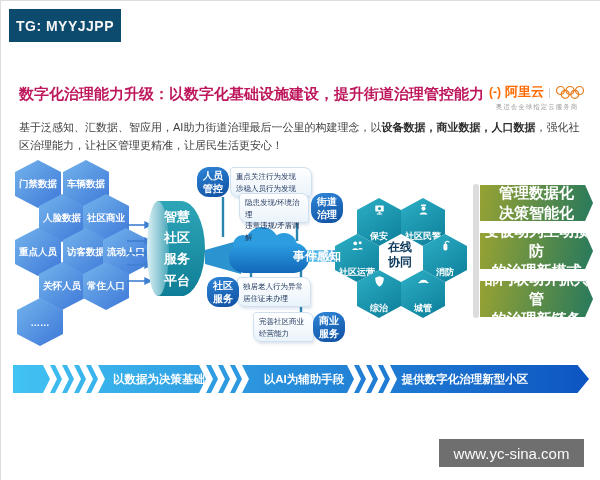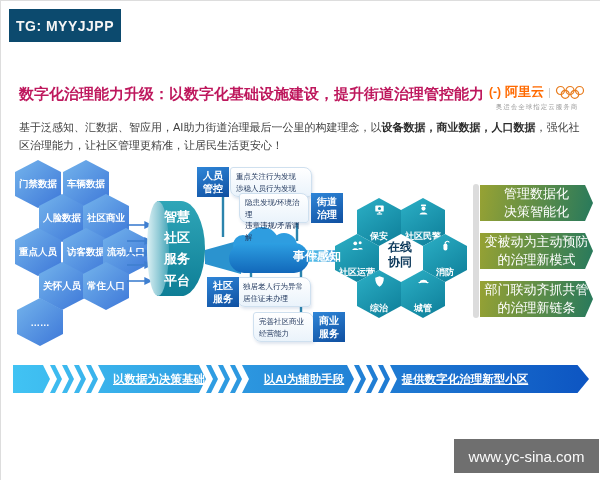--- a/index.html
+++ b/index.html
@@ -2,21 +2,21 @@
 <html><head>
 <meta charset="utf-8">
 <style>
   html,body{margin:0;padding:0;background:#f3f3f3;}
   .canvas{position:relative;width:600px;height:480px;background:#fff;border:1px solid #ddd;
           overflow:hidden;font-family:"Liberation Sans",sans-serif;}
   
   .tg-badge{position:absolute;left:8px;top:8px;width:112px;height:33px;background:#0c4a6e;
             color:#f5f5f5;font-size:14px;font-weight:bold;letter-spacing:.5px;
             display:flex;align-items:center;justify-content:center;}
-  .site-badge{position:absolute;left:453px;top:438px;width:145px;height:34px;background:#6f6f6f;
+  .site-badge{position:absolute;left:438px;top:438px;width:145px;height:28px;background:#6f6f6f;
               color:#fafafa;font-size:15px;display:flex;align-items:center;justify-content:center;}
   
   .title{position:absolute;left:18px;top:84px;font-size:15px;font-weight:bold;color:#be185d;white-space:nowrap;}
   .subtitle{position:absolute;left:18px;top:118px;width:568px;font-size:11px;line-height:1.6;color:#404040;}
   .subtitle b{color:#2b2b2b;}
   .logo{position:absolute;right:8px;top:82px;width:112px;text-align:center;}
   .logo-row{display:flex;align-items:center;justify-content:center;gap:4px;}
   .logo-bracket{color:#ff6a00;font-weight:bold;font-size:12px;}
   .logo-brand{color:#ff6a00;font-weight:bold;font-size:13px;}
   .logo-divider{color:#c9c9c9;font-size:11px;}
@@ -40,50 +40,50 @@
   .cloud-base{position:absolute;left:228px;top:242px;width:80px;height:30px;border-radius:16px;
               background:linear-gradient(180deg,#2d9fe2,#1268ba);z-index:5;}
   .cloud-label{position:absolute;left:236px;top:247px;width:64px;z-index:6;color:#fff;
                font-size:12px;font-weight:bold;text-align:center;margin-left:48px;}
   
   .dispatch{position:absolute;left:300px;top:246px;width:50px;height:18px;z-index:3;
             clip-path:polygon(0 18%,68% 18%,68% 0,100% 50%,68% 100%,68% 82%,0 82%);
             background:linear-gradient(90deg,#63cbee,#1e86d2);color:#eaf7ff;font-size:8px;
             display:flex;align-items:center;justify-content:center;padding-right:16px;box-sizing:border-box;}
   
-  .tag-box{position:absolute;width:32px;height:30px;z-index:6;border-radius:0;
+  .tag-box{position:absolute;width:32px;height:30px;z-index:6;border-radius:12px;
            background:linear-gradient(160deg,#2f86d8,#0f4fa0);color:#fff;font-size:10px;font-weight:bold;
            line-height:1.3;display:flex;align-items:center;justify-content:center;text-align:center;
            word-break:break-all;padding:7px 3px;box-sizing:border-box;}
   .info-box{position:absolute;height:30px;z-index:5;background:linear-gradient(180deg,#ffffff,#eaf3fb);
             border:1px solid #cfe0ef;border-radius:3px 8px 3px 8px;box-shadow:1px 2px 3px rgba(40,80,140,.15);
             font-size:7.5px;color:#23395e;line-height:1.55;padding:3px 5px;box-sizing:border-box;}
   
   .chex{position:absolute;width:44px;height:48px;z-index:4;
         clip-path:polygon(50% 0,100% 25%,100% 75%,50% 100%,0 75%,0 25%);
         background:linear-gradient(145deg,#2cb0c6,#0d7d98);color:#fff;font-size:9px;font-weight:bold;
         display:flex;flex-direction:column;align-items:center;justify-content:center;gap:13px;text-align:center;}
   .chex svg{display:block;}
   .collab-center{position:absolute;left:384px;top:239px;width:30px;z-index:3;text-align:center;
                  font-size:12px;font-weight:800;color:#0e3a5c;line-height:1.25;word-break:break-all;}
   
   .outcome-rail{position:absolute;left:472px;top:183px;width:6px;height:134px;background:#dcdcdc;border-radius:3px;}
   .outcome{position:absolute;left:479px;width:113px;height:36px;
            clip-path:polygon(0 0,93% 0,100% 50%,93% 100%,0 100%);
            background:linear-gradient(100deg,#97a233,#27795c);
-           color:#fff;font-size:13px;font-weight:normal;line-height:1.35;white-space:pre-line;
+           color:#fff;font-size:15px;font-weight:bold;line-height:1.35;white-space:pre-line;
            display:flex;align-items:center;justify-content:center;text-align:center;}
   
   .flowbar{position:absolute;left:12px;top:364px;width:576px;height:28px;
            background:linear-gradient(90deg,#41c3f3,#0d55c2);
            clip-path:polygon(0 0,98% 0,100% 50%,98% 100%,0 100%);}
   .chev{position:absolute;top:0;width:14px;height:28px;background:#fff;
         clip-path:polygon(0 0,50% 0,100% 50%,50% 100%,0 100%,50% 50%);}
   .flow-step{position:absolute;top:0;height:28px;display:flex;align-items:center;justify-content:center;
-             color:#fff;font-size:11.5px;font-weight:bold;white-space:nowrap;text-decoration:underline;}
+             color:#fff;font-size:11.5px;font-weight:bold;white-space:nowrap;}
   svg.conn{position:absolute;left:0;top:0;z-index:1;pointer-events:none;}
 </style>
 </head>
 <body>
 
 <div class="canvas">
 
   <div class="tg-badge">TG: MYYJJPP</div>
 
   <div class="title">数字化治理能力升级：以数字化基础设施建设，提升街道治理管控能力</div>

